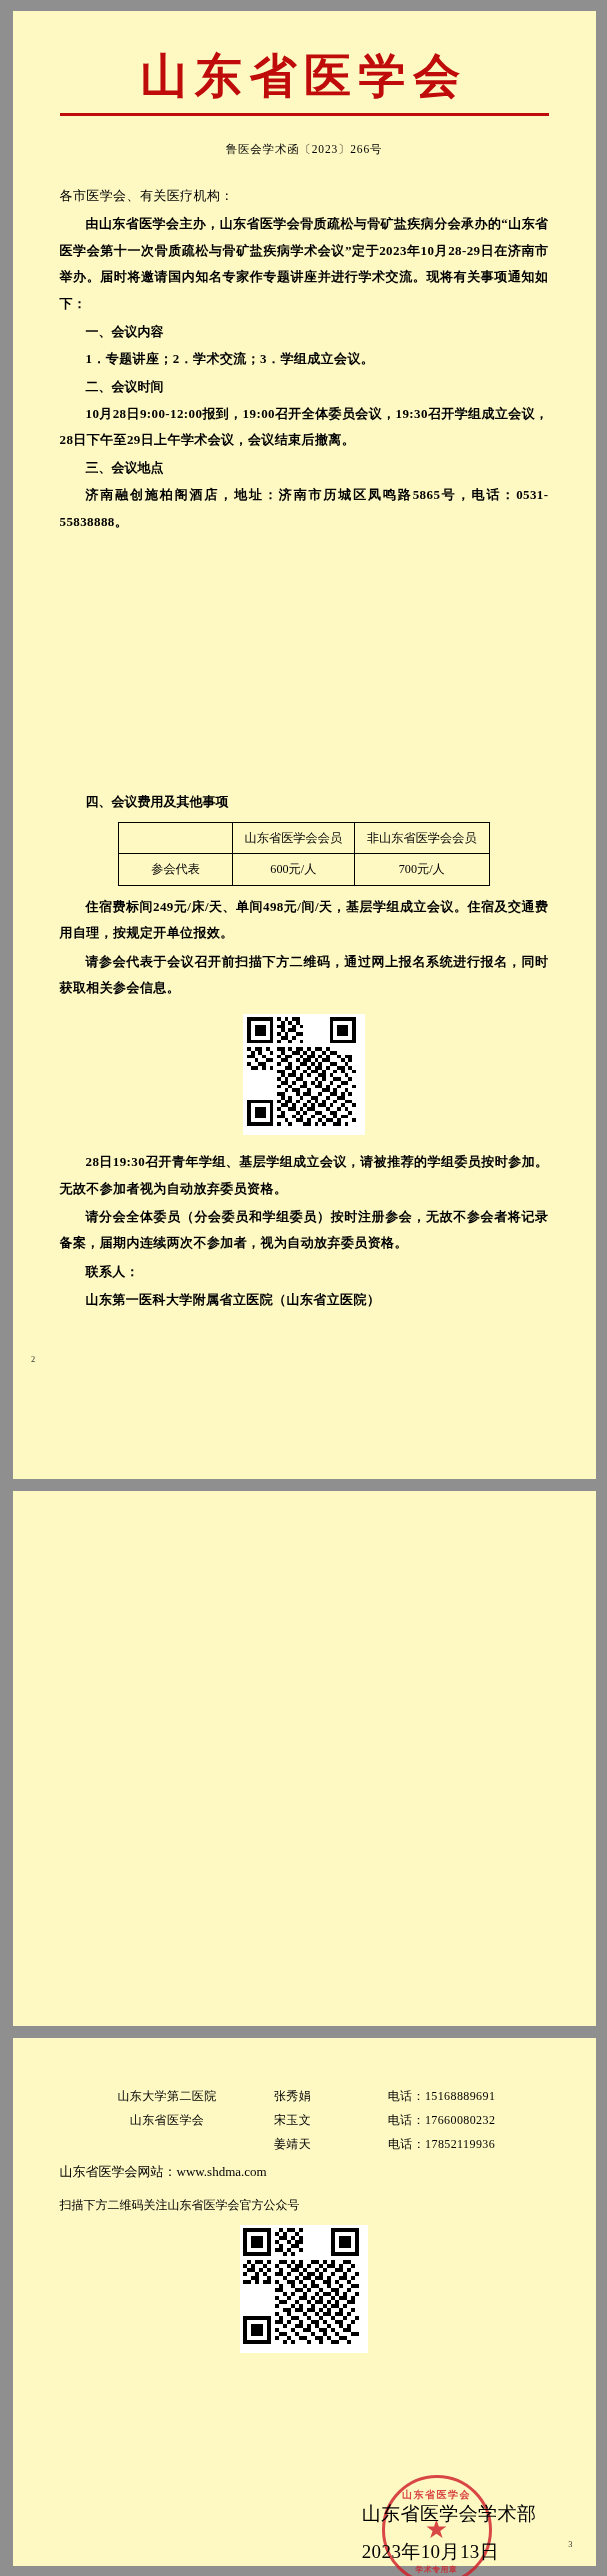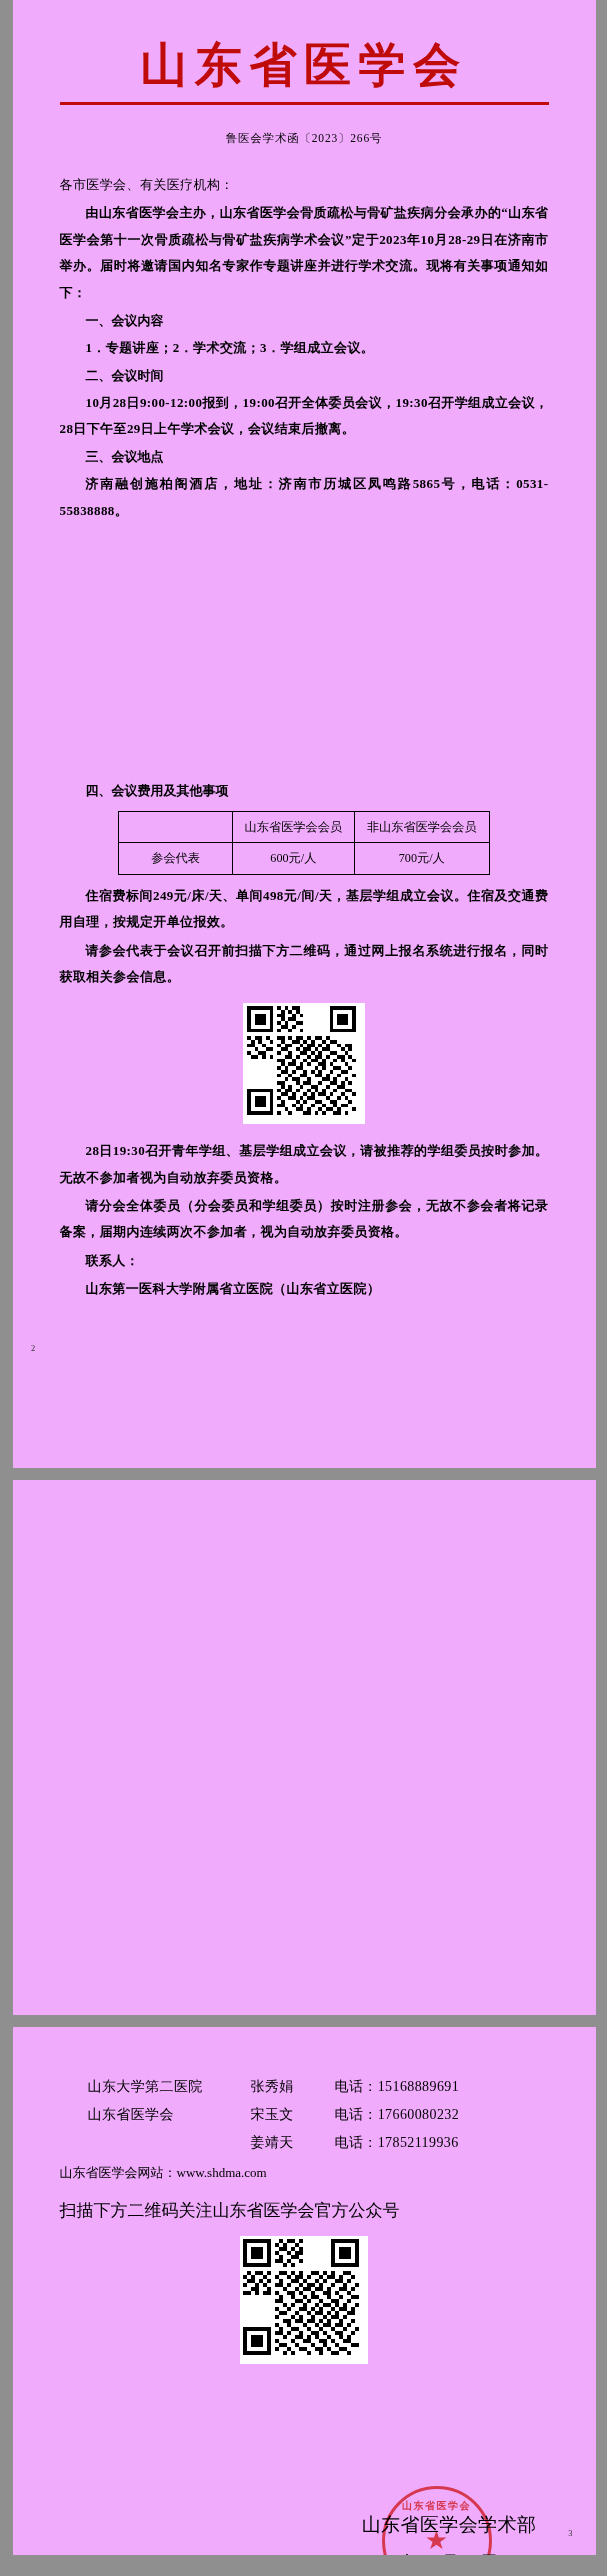--- a/index.html
+++ b/index.html
@@ -1,19 +1,19 @@
 <!DOCTYPE html>
 <html style="font-size:12.2px"><head>
 <meta charset="utf-8">
 <style>
   html,body{margin:0;padding:0;background:#8f8f8f;}
   body{font-family:"Liberation Serif", serif;}
   .page-wrap{width:608px;margin:0 auto;background:#8f8f8f;}
   .page{
-    width:583px;margin:0 auto;background:#f0abfc;position:relative;
+    width:583px;margin:11px auto;background:#fef9c3;position:relative;
     box-sizing:border-box;
   }
   .page1{height:1468px;padding:35px 47px 0 47px;}
   .page2{height:535px;padding:31px 47px 0 47px;margin-top:12.2px;}
   .page3{height:528px;padding:46px 47px 0 47px;margin-top:12.2px;}
 
   
   .org-title{
     text-align:center;color:#c00b0b;font-weight:bold;
     font-size:47px;letter-spacing:7.6px;line-height:1.1;
@@ -53,28 +53,28 @@
   
   .qr-wrap{display:flex;justify-content:center;margin:12.2px 0 13.8px 0;}
   .qr{width:115px;height:115px;background:#fff;padding:3.1px;}
   .qr svg{display:block;}
 
   .qr-wrap2{display:flex;justify-content:center;margin:7.6px 0 0 0;}
   .qr2{width:122px;height:122px;background:#fff;padding:3.1px;}
 
   
   .contact-row{
-    display:flex;font-size:14px;line-height:2.0;letter-spacing:0.4px;
+    display:flex;font-size:12px;line-height:2.0;letter-spacing:0.4px;text-align:center;
   }
   .contact-left{width:191px;text-indent:2em;}
   .contact-name{width:84px;}
   .contact-tel{flex:1;}
 
   .website{font-size:13px;line-height:2.0;margin-top:3.1px;}
-  .scan-note{font-size:17px;line-height:2.0;margin-top:7.6px;font-family:Liberation Serif, serif;}
+  .scan-note{font-size:12px;line-height:2.0;margin-top:7.6px;font-family:Liberation Serif, serif;}
 
   
   .seal-area{position:relative;margin-top:115px;height:115px;}
   .sign-block{
     position:absolute;right:12.2px;top:27.5px;text-align:left;
     font-size:19px;line-height:2.0;letter-spacing:0.4px;
   }
   .seal{
     position:absolute;right:57px;top:7.6px;width:104px;height:104px;
     border:3.1px solid #d0202a;border-radius:50%;

